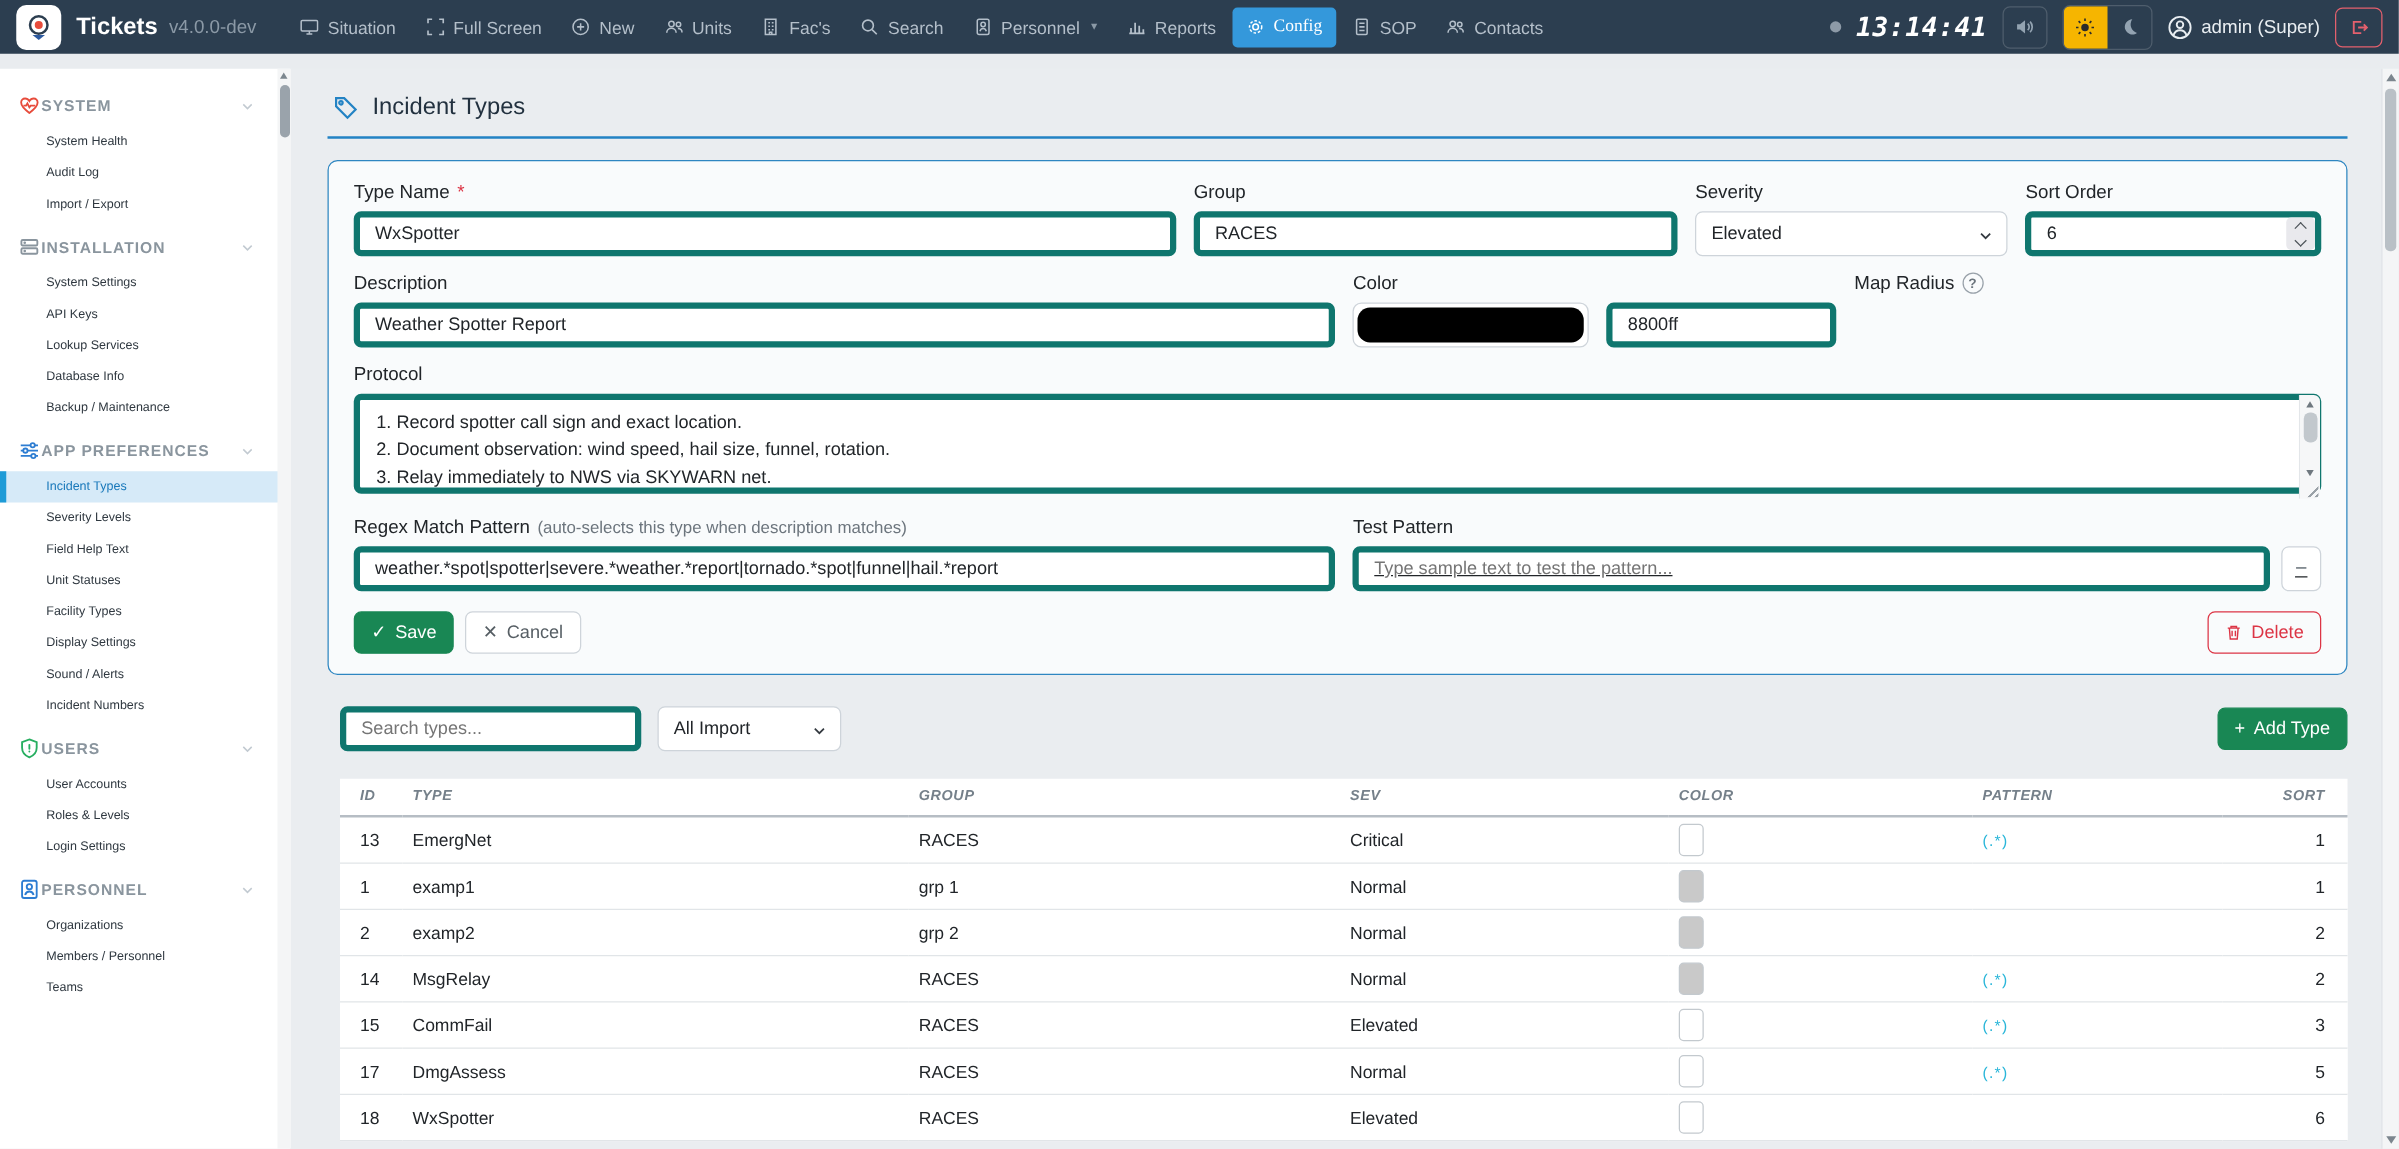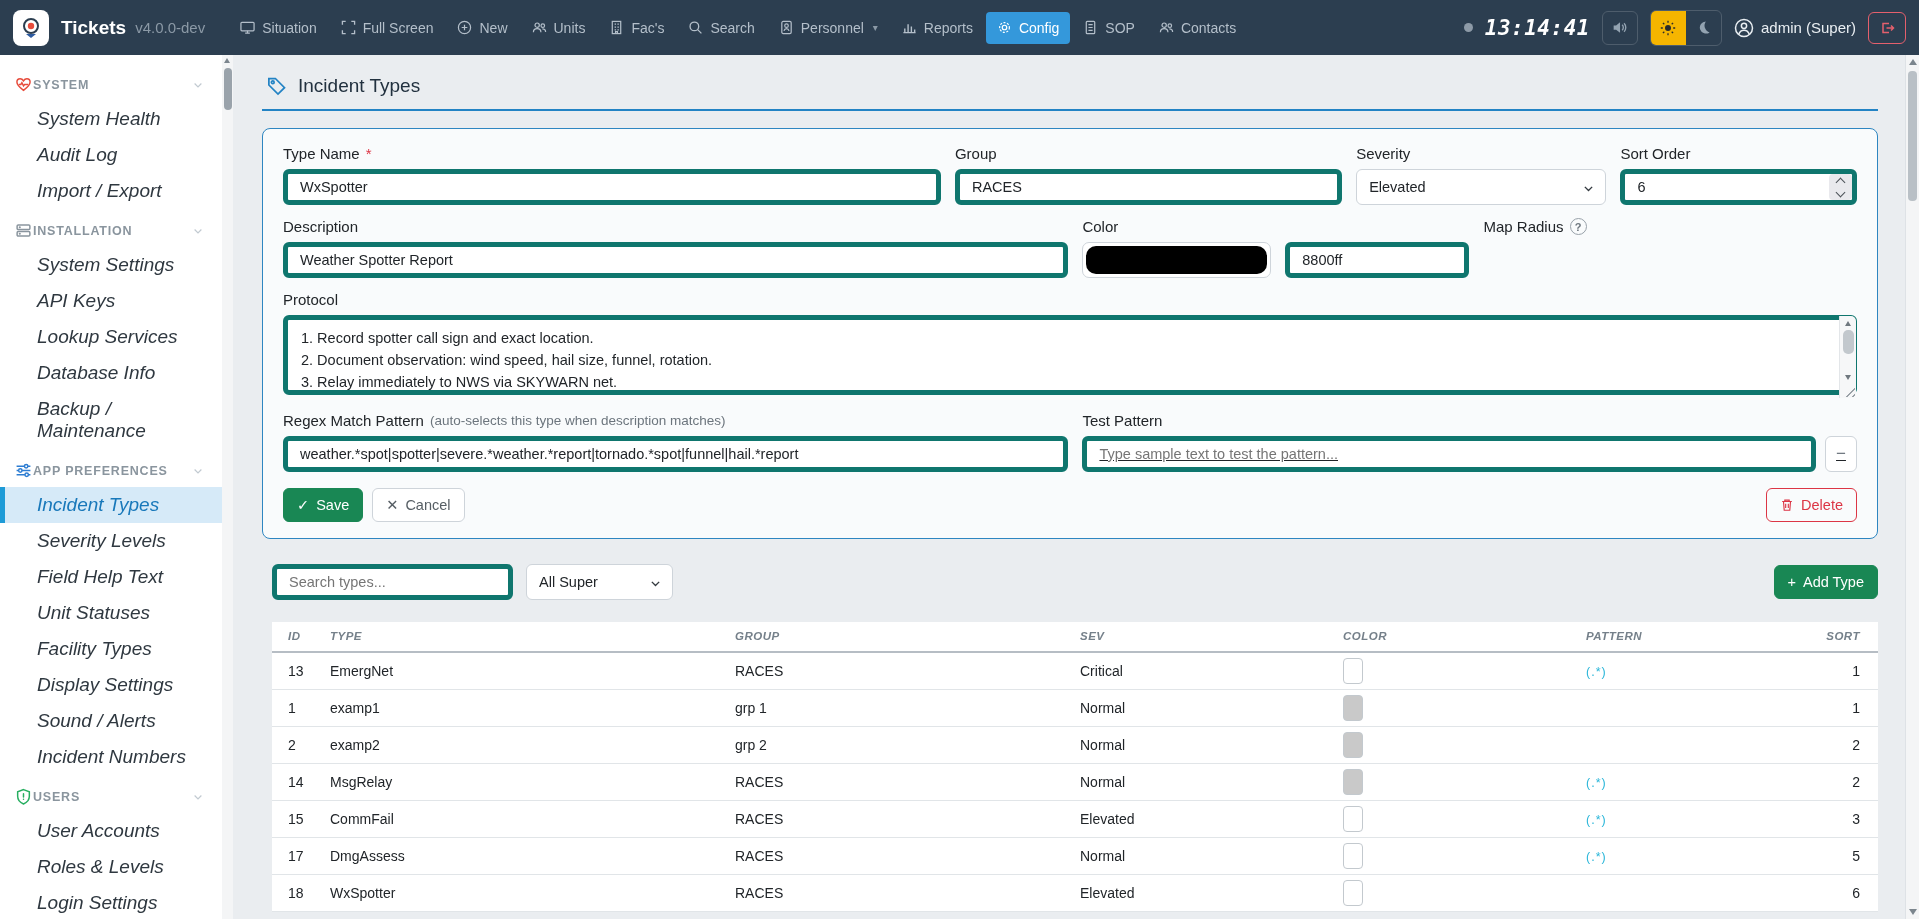--- a/index.html
+++ b/index.html
@@ -1,50 +1,50 @@
 <!DOCTYPE html>
 <html><head>
 <meta charset="utf-8">
 <style>
   * { box-sizing: border-box; }
   html,body { margin:0; padding:0; width:1919px; height:919px; overflow:hidden;
     font-family:"Liberation Sans","DejaVu Sans",sans-serif; color:#212529; background:#e9ecef; }
   svg { display:block; }
 
   
-  .navbar { position:absolute; top:0; left:0; right:0; height:55px; background:#2c3e50;
+  .navbar { position:absolute; top:0; left:0; right:0; height:43px; background:#2c3e50;
     display:flex; align-items:center; padding:0 13px; gap:2px; }
   .brand-box { width:36px; height:36px; background:#fff; border-radius:8px; display:flex;
     align-items:center; justify-content:center; margin-right:10px; }
   .brand-name { color:#fff; font-size:19px; font-weight:bold; }
   .brand-ver { color:#8b99a6; font-size:15px; margin-left:7px; margin-right:22px; }
   .nav-item { display:flex; align-items:center; gap:7px; color:#b4bfca; font-size:14px;
     padding:8px 11px; border-radius:4px; cursor:pointer; white-space:nowrap; }
   .nav-item .caret { font-size:10px; color:#8b99a6; margin-left:2px; }
-  .nav-item.active { background:#3498db; color:#fff; }
+  .nav-item.active { background:#3498db; color:#fff;font-family:Liberation Serif, serif; }
   .nav-right { margin-left:auto; display:flex; align-items:center; gap:12px; }
   .status-dot { width:9px; height:9px; border-radius:50%; background:#8d9aa7; }
   .clock { color:#fff; font-weight:bold; font-size:21px; font-family:"DejaVu Sans Mono",monospace; letter-spacing:0.5px;font-style:italic; }
   .sq-btn { width:36px; height:34px; border:1px solid #4e5d6c; border-radius:6px;
     display:flex; align-items:center; justify-content:center; color:#93a3b1; background:transparent; cursor:pointer; }
   .theme-toggle { display:flex; border-radius:6px; overflow:hidden; border:1px solid #4e5d6c; }
   .theme-half { width:35px; height:34px; display:flex; align-items:center; justify-content:center; cursor:pointer; }
   .theme-sun { background:#f6b500; color:#2b2b2b; }
   .theme-moon { background:transparent; color:#93a3b1; }
   .user-chip { display:flex; align-items:center; gap:7px; color:#e9eef2; font-size:15px; cursor:pointer;justify-content:flex-end; }
   .logout-btn { width:38px; height:32px; border:1.5px solid #e4606d; border-radius:6px;
     display:flex; align-items:center; justify-content:center; color:#e4606d; background:transparent; cursor:pointer; }
 
   
   .sidebar { position:absolute; top:55px; left:0; width:233px; bottom:0; background:#fff;
     border-right:1px solid #d8dde2; padding-top:8px; overflow:hidden; }
   .sb-head { display:flex; align-items:center; gap:1px; padding:10px 28px 8px 15px; margin-top:3px; cursor:pointer; }
   .sb-head-label { font-size:12.5px; font-weight:bold; color:#8a959e; letter-spacing:0.8px; flex:1; }
   .sb-chev { color:#c2cad1; }
-  .sb-item { padding:7px 14px 7px 37px; font-size:19px; color:#2f3840; cursor:pointer;font-style:italic; }
+  .sb-item { padding:7px 14px 7px 37px; font-size:10px; color:#2f3840; cursor:pointer; }
   .sb-item.active { background:#d6eaf8; color:#1878ba; border-left:5px solid #1e9bd7; padding-left:32px; }
   .sb-scrollbar { position:absolute; top:55px; left:222px; width:11px; bottom:0; background:#f4f5f6; }
   .sb-scroll-up { position:absolute; top:3px; left:2px; width:0; height:0;
     border-left:3.5px solid transparent; border-right:3.5px solid transparent; border-bottom:5px solid #7c868e; }
   .sb-thumb { position:absolute; top:13px; left:1.5px; width:8px; height:42px; background:#9aa3ab; border-radius:4px; }
 
   
   .main { position:absolute; top:55px; left:233px; right:14px; bottom:0; background:#eaedf0;
     padding:20px 27px 0 29px; overflow:hidden; }
   .page-title-row { display:flex; align-items:center; gap:11px; padding-left:5px; }
@@ -473,21 +473,21 @@
             <path d="M2.5 4h11M5.5 4V2.5h5V4M4 4l.8 10h6.4L12 4M6.5 6.5v5M9.5 6.5v5"></path>
           </svg>
         <span>Delete</span>
       </button>
     </div>
   </div>
 
   <div class="filter-row">
     <input class="inp search-inp" placeholder="Search types..." style="">
     <div class="select group-select">
-      <span>All Super</span>
+      <span>All Import</span>
       <span class="sel-chev">
           <svg width="13" height="13" viewBox="0 0 16 16" fill="none" stroke="currentColor" stroke-width="1.7">
             <path d="M3.5 6l4.5 4.5L12.5 6"></path>
           </svg>
         </span>
     </div>
     <button class="btn add-btn">
       <span>+</span>
       <span>Add Type</span>
     </button>

